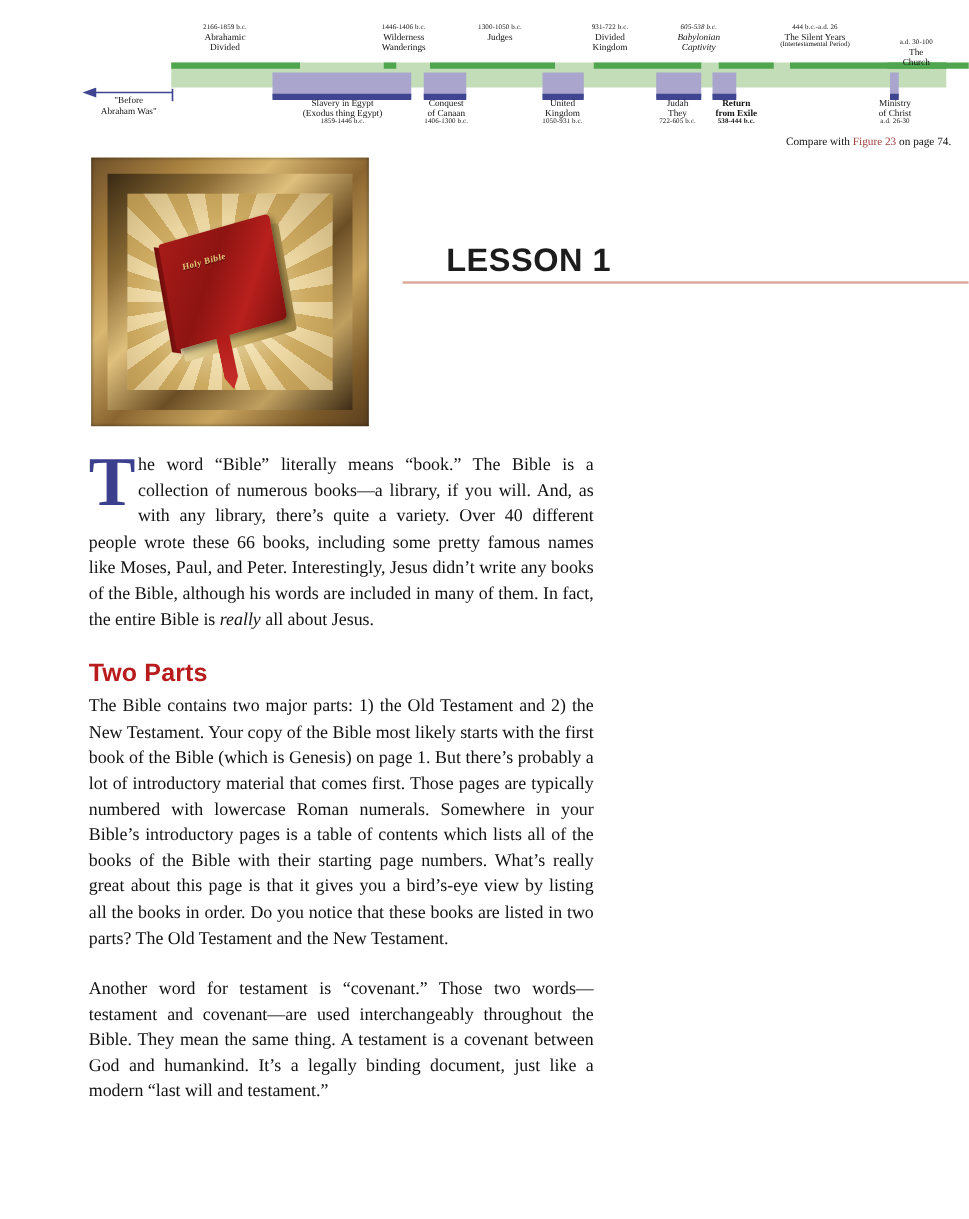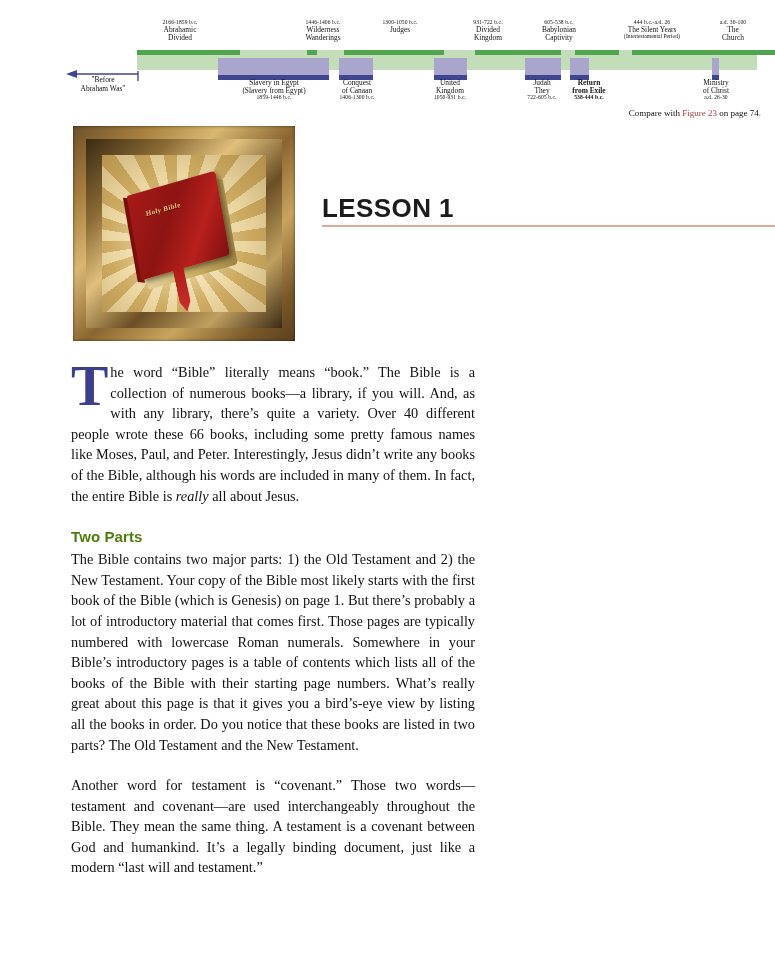--- a/index.html
+++ b/index.html
@@ -169,20 +169,21 @@
     left: 322px; top: 195px;
     width: 453px;
   }
   #lesson-number {
     font-family: "Liberation Sans", sans-serif;
     font-size: 26px;
     font-weight: bold;
     letter-spacing: .4px;
     color: #1c1c1c;
     line-height: 1.05;
+    margin-left: 35px;
   }
   #lesson-rule {
     height: 2.2px;
     background: #dcab9a;
     margin: 3px 0 6px 0;
   }
   #lesson-title {
     font-family: "Liberation Sans", sans-serif;
     font-size: 26px;
     font-weight: normal;
@@ -210,23 +211,23 @@
     font-family: "Liberation Serif", serif;
     font-weight: bold;
     font-size: 56px;
     line-height: 44px;
     color: #3b3f8e;
     margin: 2px 2px 0 0;
     padding: 0;
   }
   #two-parts-heading {
     font-family: "Liberation Sans", sans-serif;
-    font-size: 15px;
+    font-size: 20px;
     font-weight: bold;
-    color: #4d7c0f;
+    color: #b91c1c;
     margin: 22px 0 4px 0;
     letter-spacing: .1px;
   }
   .para-gap { margin-top: 20px !important; }
   .ital { font-style: italic; }
 </style>
 </head>
 <body>
 
 <div id="timeline">
@@ -275,41 +276,41 @@
     <div class="tl-date">1300-1050 b.c.</div>
     <div class="tl-name">Judges</div>
   </div>
 
   <div class="tl-label" style="left:442px;top:20px;width:92px;">
     <div class="tl-date">931-722 b.c.</div>
     <div class="tl-name">Divided</div>
     <div class="tl-name">Kingdom</div>
   </div>
 
-  <div class="tl-label" style="left:513px;top:20px;width:92px;">
+  <div class="tl-label" style="left:513px;top:20px;width:92px;font-style:italic;">
     <div class="tl-date">605-538 b.c.</div>
     <div class="tl-name">Babylonian</div>
     <div class="tl-name">Captivity</div>
   </div>
 
   <div class="tl-label" style="left:591px;top:20px;width:122px;">
     <div class="tl-date">444 b.c.-a.d. 26</div>
     <div class="tl-name">The Silent Years</div>
     <div class="tl-sub">(Intertestamental Period)</div>
   </div>
 
-  <div class="tl-label" style="left:698px;top:20px;width:70px;">
+  <div class="tl-label" style="left:698px;top:32px;width:70px;">
     <div class="tl-date">a.d. 30-100</div>
     <div class="tl-name">The</div>
     <div class="tl-name">Church</div>
   </div>
 
   <div class="tl-label" style="left:218px;top:79px;width:112px;">
     <div class="tl-name">Slavery in Egypt</div>
-    <div class="tl-name">(Slavery from Egypt)</div>
+    <div class="tl-name">(Exodus thing Egypt)</div>
     <div class="tl-date">1859-1446 b.c.</div>
   </div>
 
   <div class="tl-label" style="left:316px;top:79px;width:82px;">
     <div class="tl-name">Conquest</div>
     <div class="tl-name">of Canaan</div>
     <div class="tl-date">1406-1300 b.c.</div>
   </div>
 
   <div class="tl-label" style="left:409px;top:79px;width:82px;">

